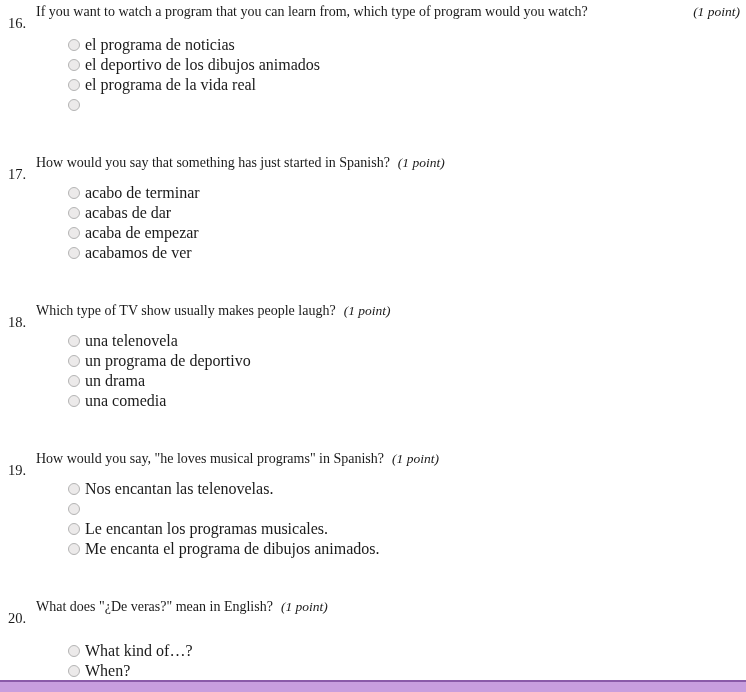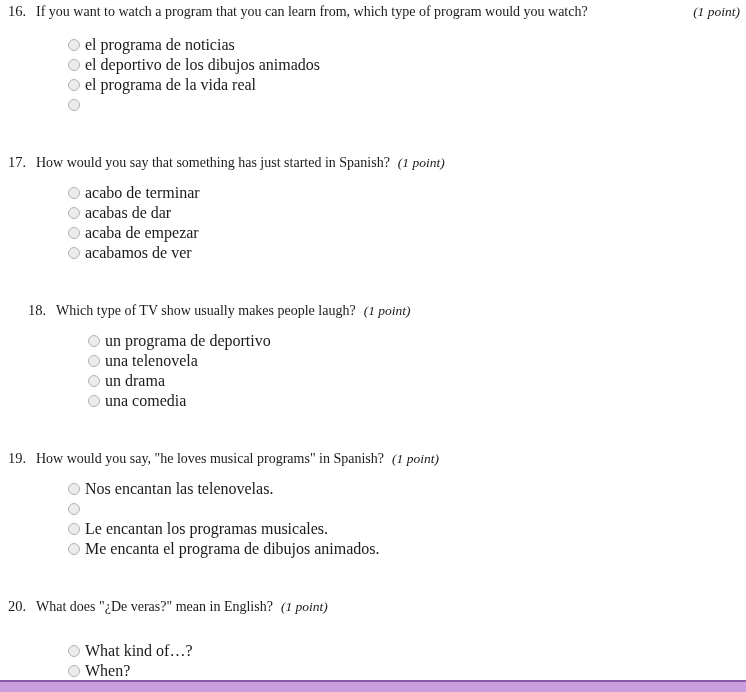--- a/index.html
+++ b/index.html
@@ -30,21 +30,21 @@
   .question-line {
     position: relative;
     padding-left: 28px;
     padding-right: 96px;
     font-size: 14.5px;
     line-height: 19px;
   }
   .q-number {
     position: absolute;
     left: 0;
-    top: 0;
+    top: 12px;
     width: 24px;
     text-align: left;
     font-size: 14.5px;
     line-height: 19px;
   }
   .q-text {
     font-size: 14px;
     line-height: 19px;
   }
   .q-points {
@@ -149,33 +149,33 @@
         <span class="radio"></span>
         <span class="option-label">acaba de empezar</span>
       </li>
       <li class="option-row">
         <span class="radio"></span>
         <span class="option-label">acabamos de ver</span>
       </li>
     </ul>
   </div>
 
-  <div class="question-block" style="margin-top:38px;margin-left:20px;">
+  <div class="question-block" style="margin-top:38px;">
     <div class="question-line" style="padding-right:6px;">
       <span class="q-number">18.</span>
       <span class="q-text">Which type of TV show usually makes people laugh?</span><span class="q-points">(1 point)</span>
     </div>
     <ul class="options" style="margin-top:11px;">
       <li class="option-row">
         <span class="radio"></span>
+        <span class="option-label">una telenovela</span>
+      </li>
+      <li class="option-row">
+        <span class="radio"></span>
         <span class="option-label">un programa de deportivo</span>
-      </li>
-      <li class="option-row">
-        <span class="radio"></span>
-        <span class="option-label">una telenovela</span>
       </li>
       <li class="option-row">
         <span class="radio"></span>
         <span class="option-label">un drama</span>
       </li>
       <li class="option-row">
         <span class="radio"></span>
         <span class="option-label">una comedia</span>
       </li>
     </ul>

